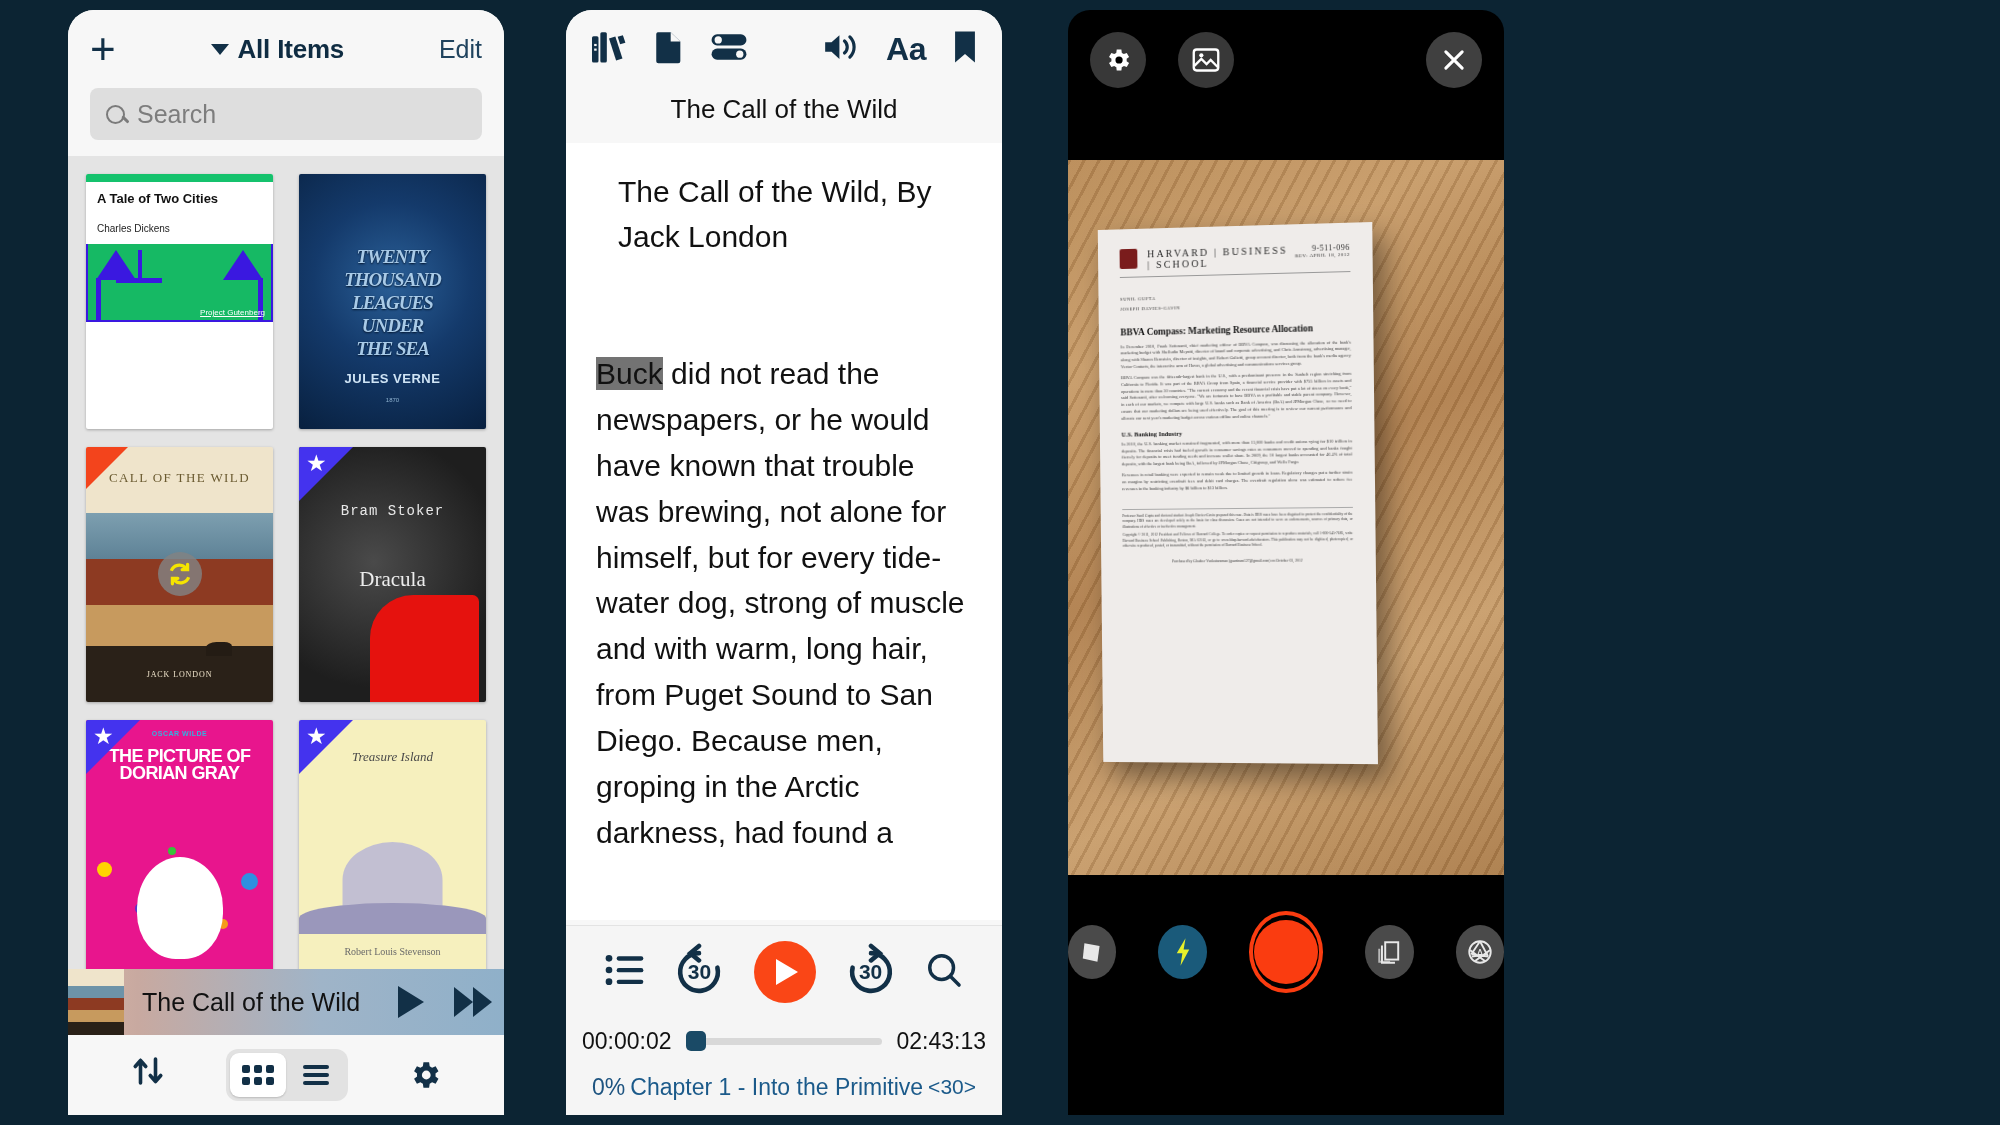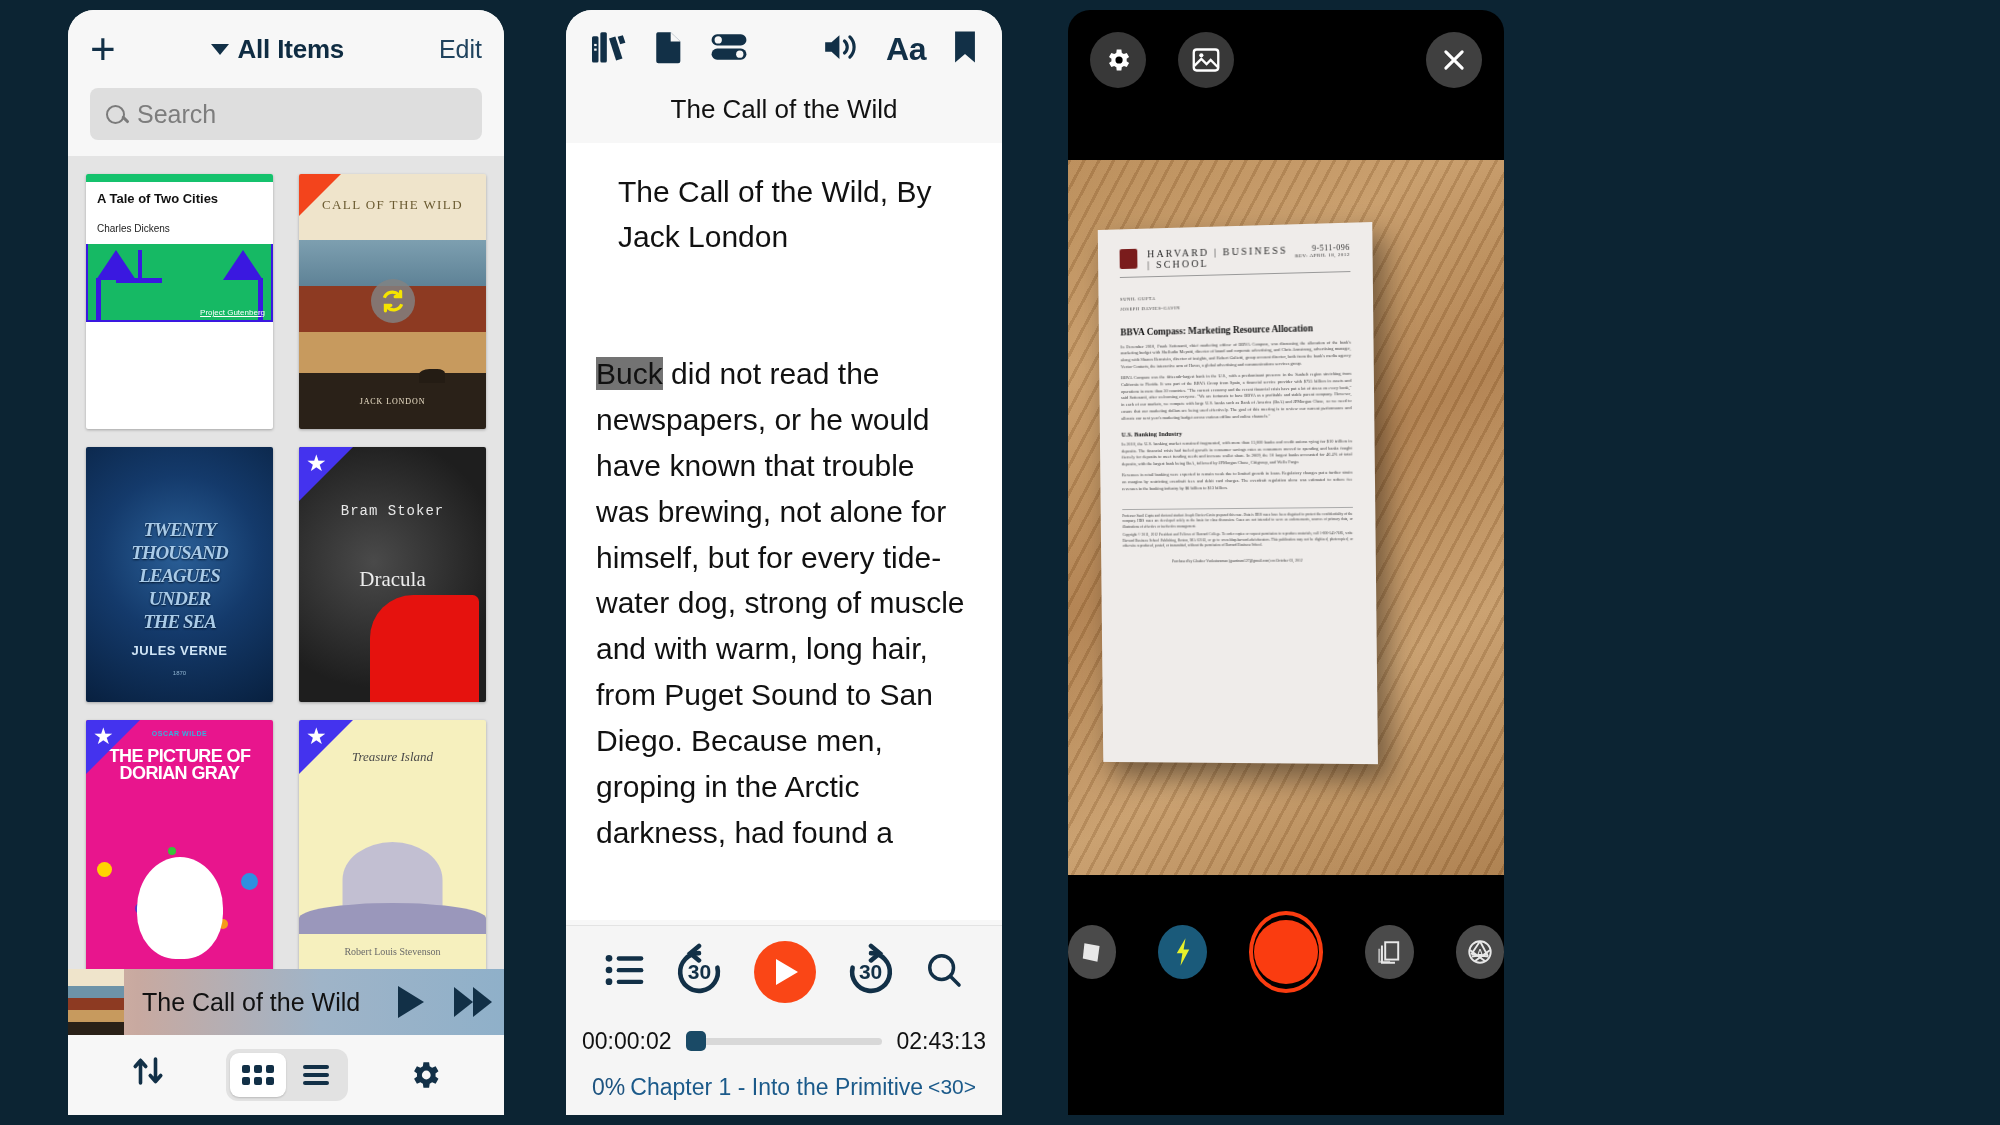--- a/index.html
+++ b/index.html
@@ -217,45 +217,45 @@
             <span class="tri" style="left:8px;top:6px"></span>
             <span class="tri" style="right:8px;top:6px"></span>
             <span class="bar" style="left:8px;top:34px;width:5px;height:44px"></span>
             <span class="bar" style="right:8px;top:34px;width:5px;height:44px"></span>
             <span class="bar" style="left:50px;top:6px;width:4px;height:28px"></span>
             <span class="bar" style="left:28px;top:34px;width:46px;height:5px"></span>
             <span style="position:absolute;right:6px;bottom:3px;font-size:8px;font-weight:400;color:#fff;text-decoration:underline">Project Gutenberg</span>
           </div>
         </div>
 
+        <div class="book c-verne">
+          <div class="v-t">
+            <span>TWENTY</span>
+              <span>THOUSAND</span>
+              <span>LEAGUES</span>
+              <span>UNDER</span>
+              <span>THE SEA</span>
+          </div>
+          <div class="v-auth">JULES VERNE</div>
+          <div class="v-sub">1870</div>
+        </div>
+
         <div class="book c-wild">
           <span class="w-red"></span>
           <div class="w-title">CALL OF THE WILD</div>
           <div class="w-dog"></div>
           <div class="w-auth">JACK LONDON</div>
           <div class="sync-badge">
             <svg width="26" height="26" viewBox="0 0 24 24" fill="none" stroke="#f5e400" stroke-width="3">
               <path d="M4 9a8 8 0 0 1 13-3l2 2"></path>
                 <path d="M20 15a8 8 0 0 1-13 3l-2-2"></path>
               <path d="M19 3v5h-5" stroke-linecap="round"></path>
                 <path d="M5 21v-5h5" stroke-linecap="round"></path>
             </svg>
           </div>
-        </div>
-
-        <div class="book c-verne">
-          <div class="v-t">
-            <span>TWENTY</span>
-              <span>THOUSAND</span>
-              <span>LEAGUES</span>
-              <span>UNDER</span>
-              <span>THE SEA</span>
-          </div>
-          <div class="v-auth">JULES VERNE</div>
-          <div class="v-sub">1870</div>
         </div>
 
         <div class="book c-drac">
           <span class="star-corner"></span>
           <span class="star-glyph">★</span>
           <div class="d-auth">Bram Stoker</div>
           <div class="d-name">Dracula</div>
           <div class="d-blood"></div>
         </div>
 

